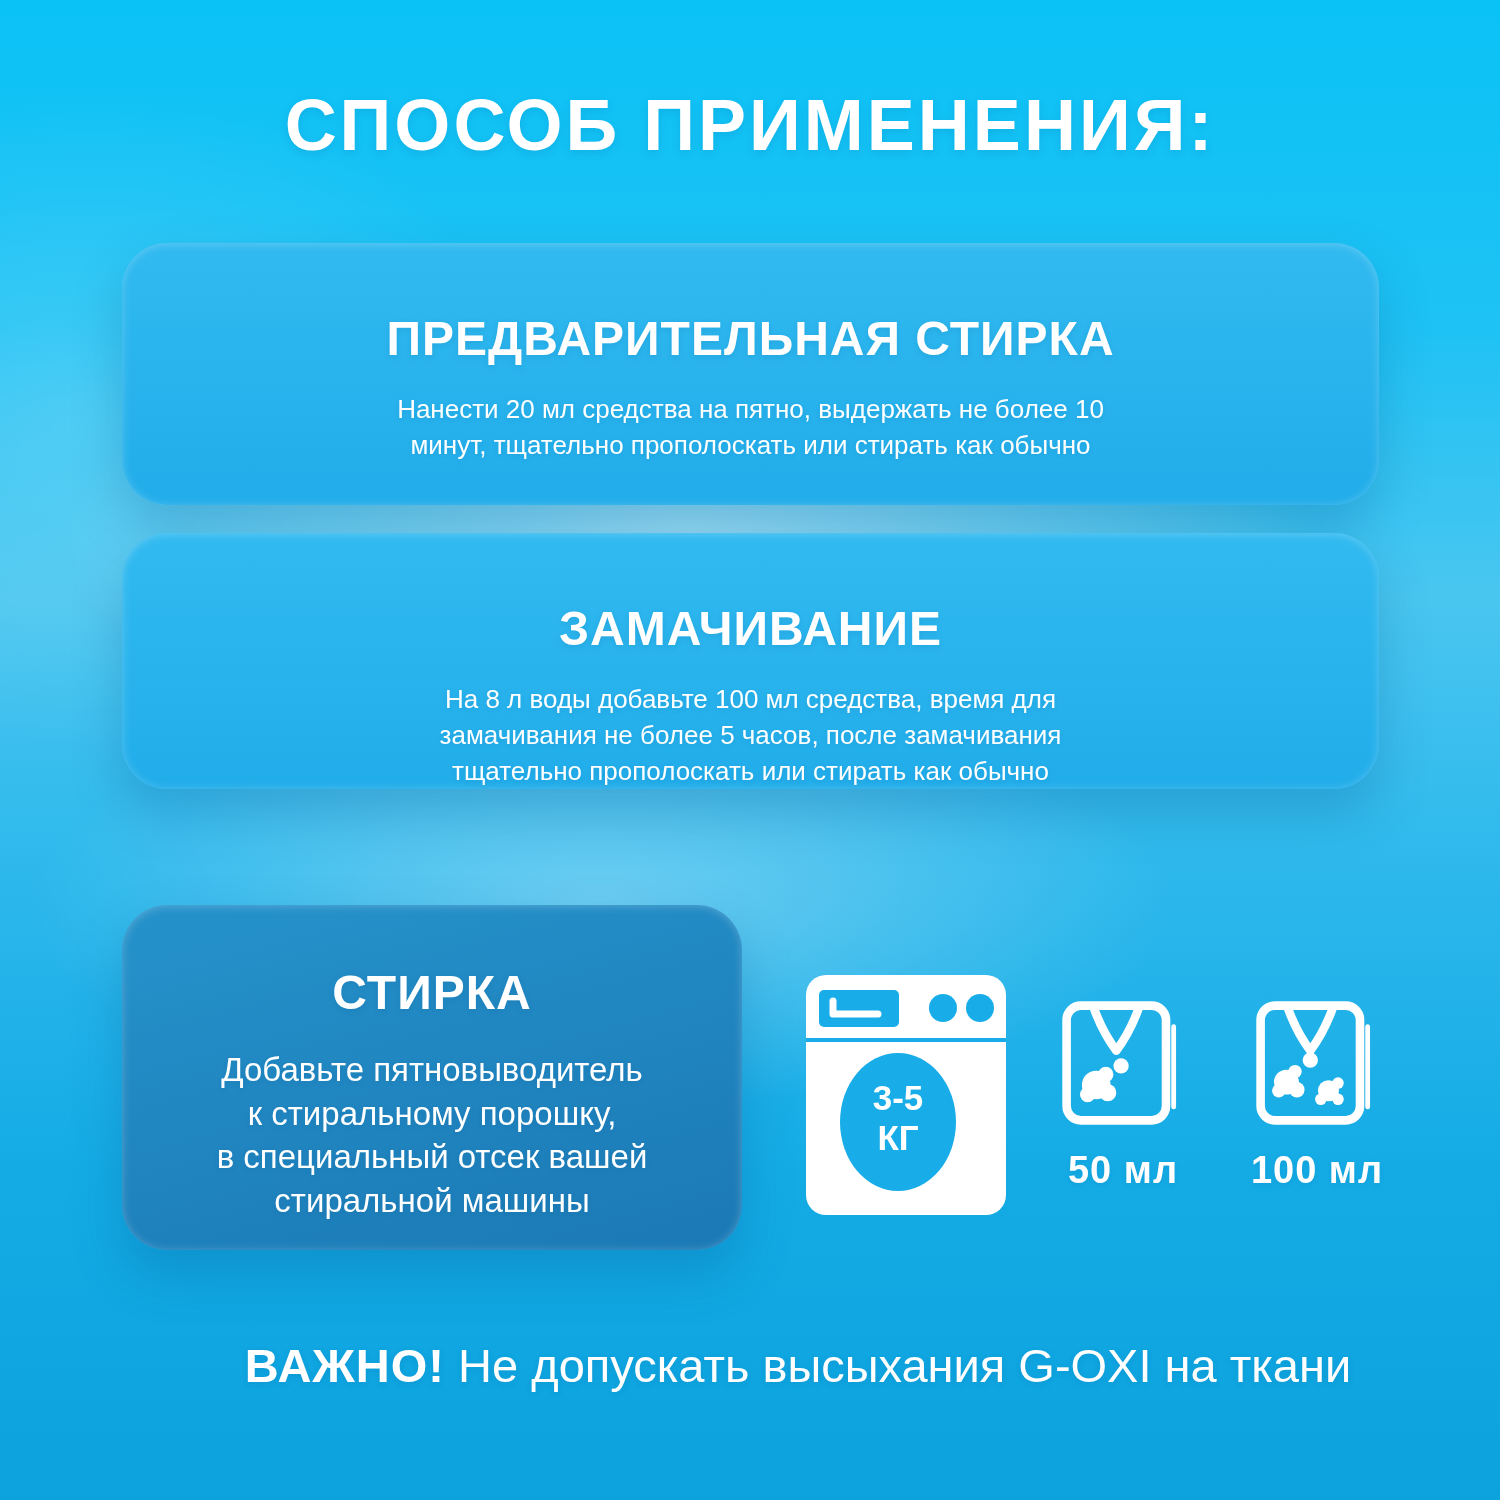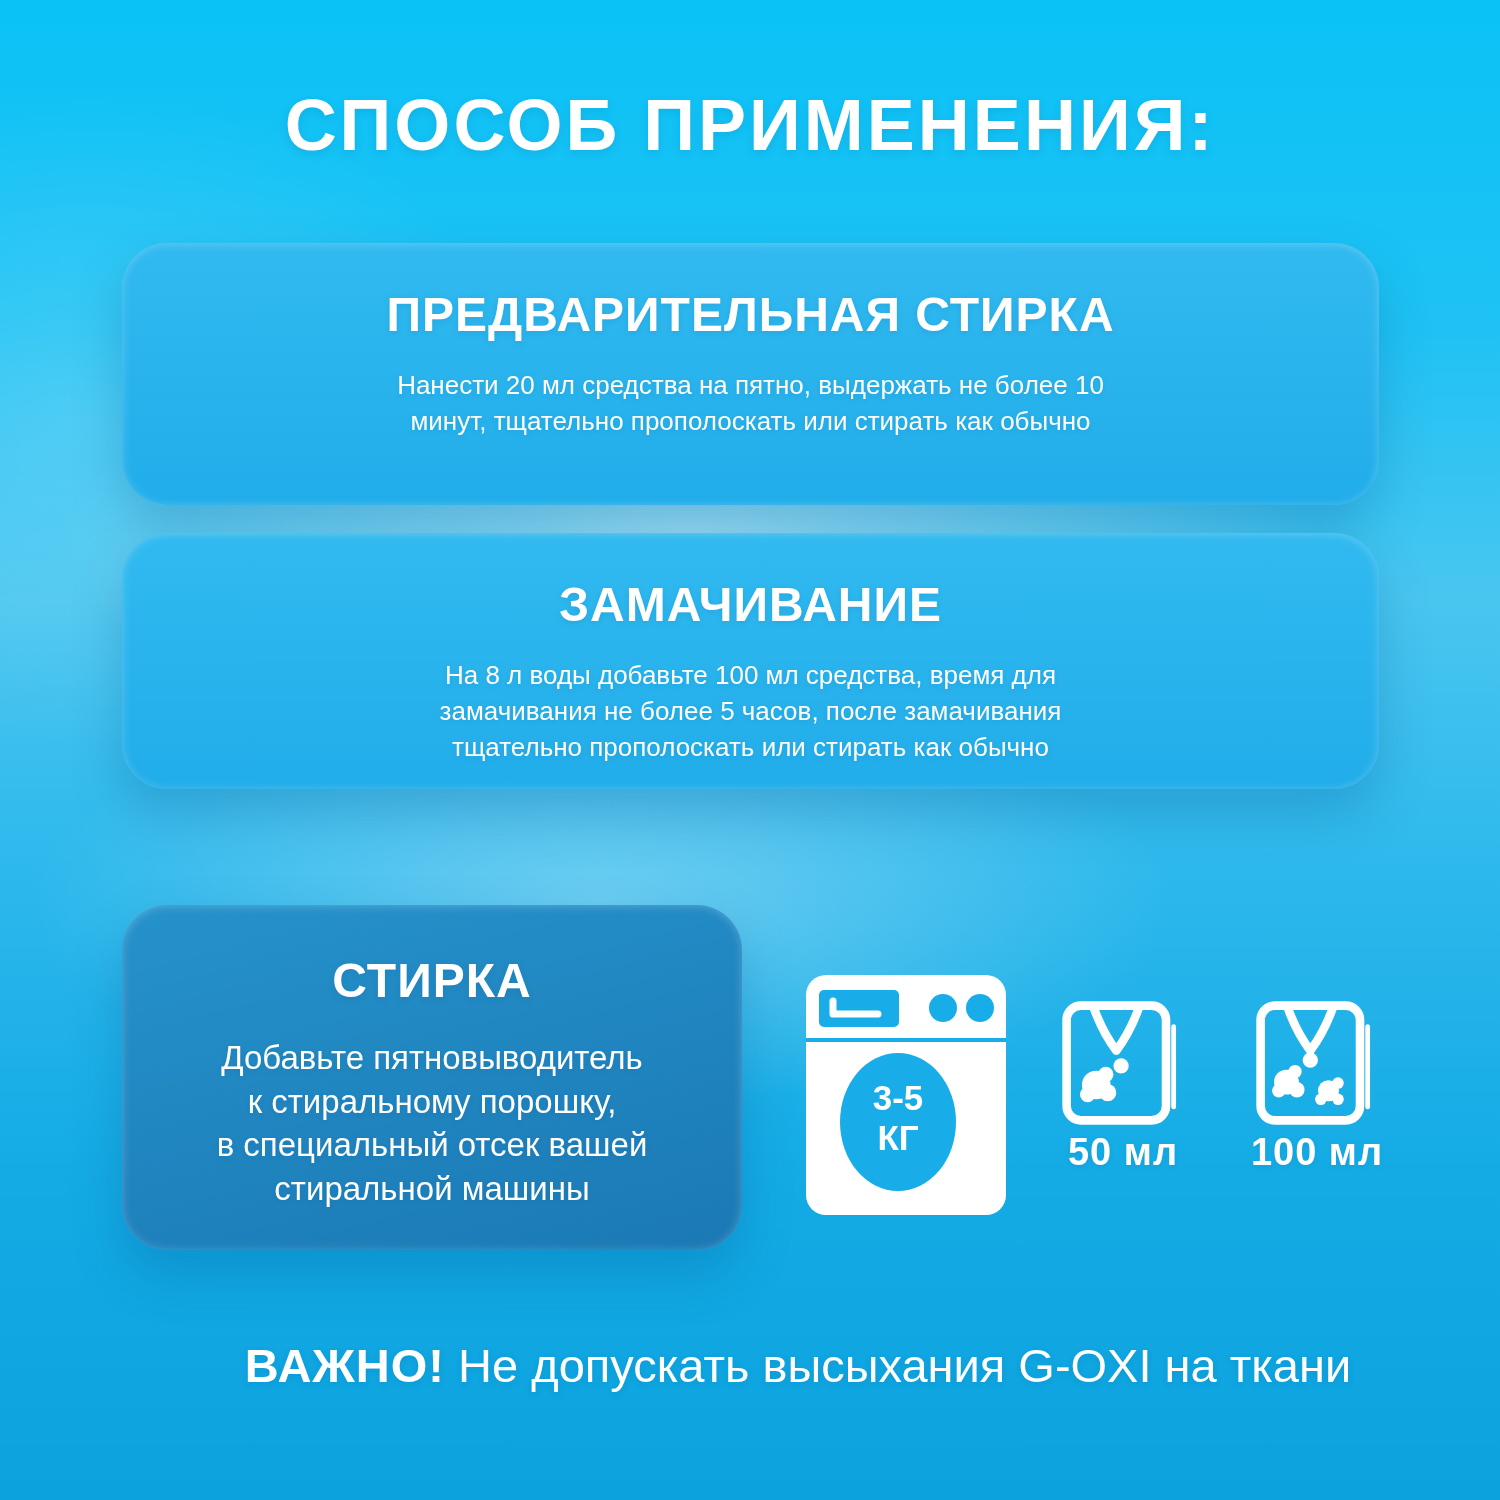--- a/index.html
+++ b/index.html
@@ -39,27 +39,27 @@
   }
   .card.light { background: linear-gradient(180deg, #31baf0 0%, #21adea 100%); }
   .card.dark  { background: linear-gradient(165deg, #2592cb 0%, #1b79b5 100%); }
 
   .card1 { top: 243px; height: 262px; }
   .card2 { top: 533px; height: 256px; }
   .card3 { top: 905px; height: 345px; width: 620px; }
 
   .card-title {
     margin: 0;
-    padding-top: 44px;
+    padding-top: 68px;
     font-size: 48px;
     font-weight: 800;
     letter-spacing: 1px;
     text-shadow: 0 2px 6px rgba(0, 80, 140, 0.15);
   }
-  .card3 .card-title { padding-top: 48px; }
+  .card3 .card-title { padding-top: 60px; }
 
   .card-body {
     margin: 26px auto 0;
     font-size: 26px;
     font-weight: 400;
     line-height: 1.38;
     white-space: pre-line;
     text-shadow: 0 2px 5px rgba(0, 80, 140, 0.12);
   }
   .card3 .card-body { font-size: 33px; line-height: 1.32; margin-top: 28px; }
@@ -85,20 +85,21 @@
     position: absolute;
     width: 190px;
     margin: 0;
     text-align: center;
   }
   .dose-50  { left: 1028px; top: 995px; }
   .dose-100 { left: 1222px; top: 995px; }
   .dose svg { display: block; margin: 0 auto; }
   .dose-label {
     display: block;
+    margin-top: 18px;
     font-size: 38px;
     font-weight: 700;
     letter-spacing: 1px;
     text-shadow: 0 2px 5px rgba(0, 80, 140, 0.12);
   }
 
   .important {
     position: absolute;
     top: 1338px; left: 0; width: 100%;
     margin: 0;

